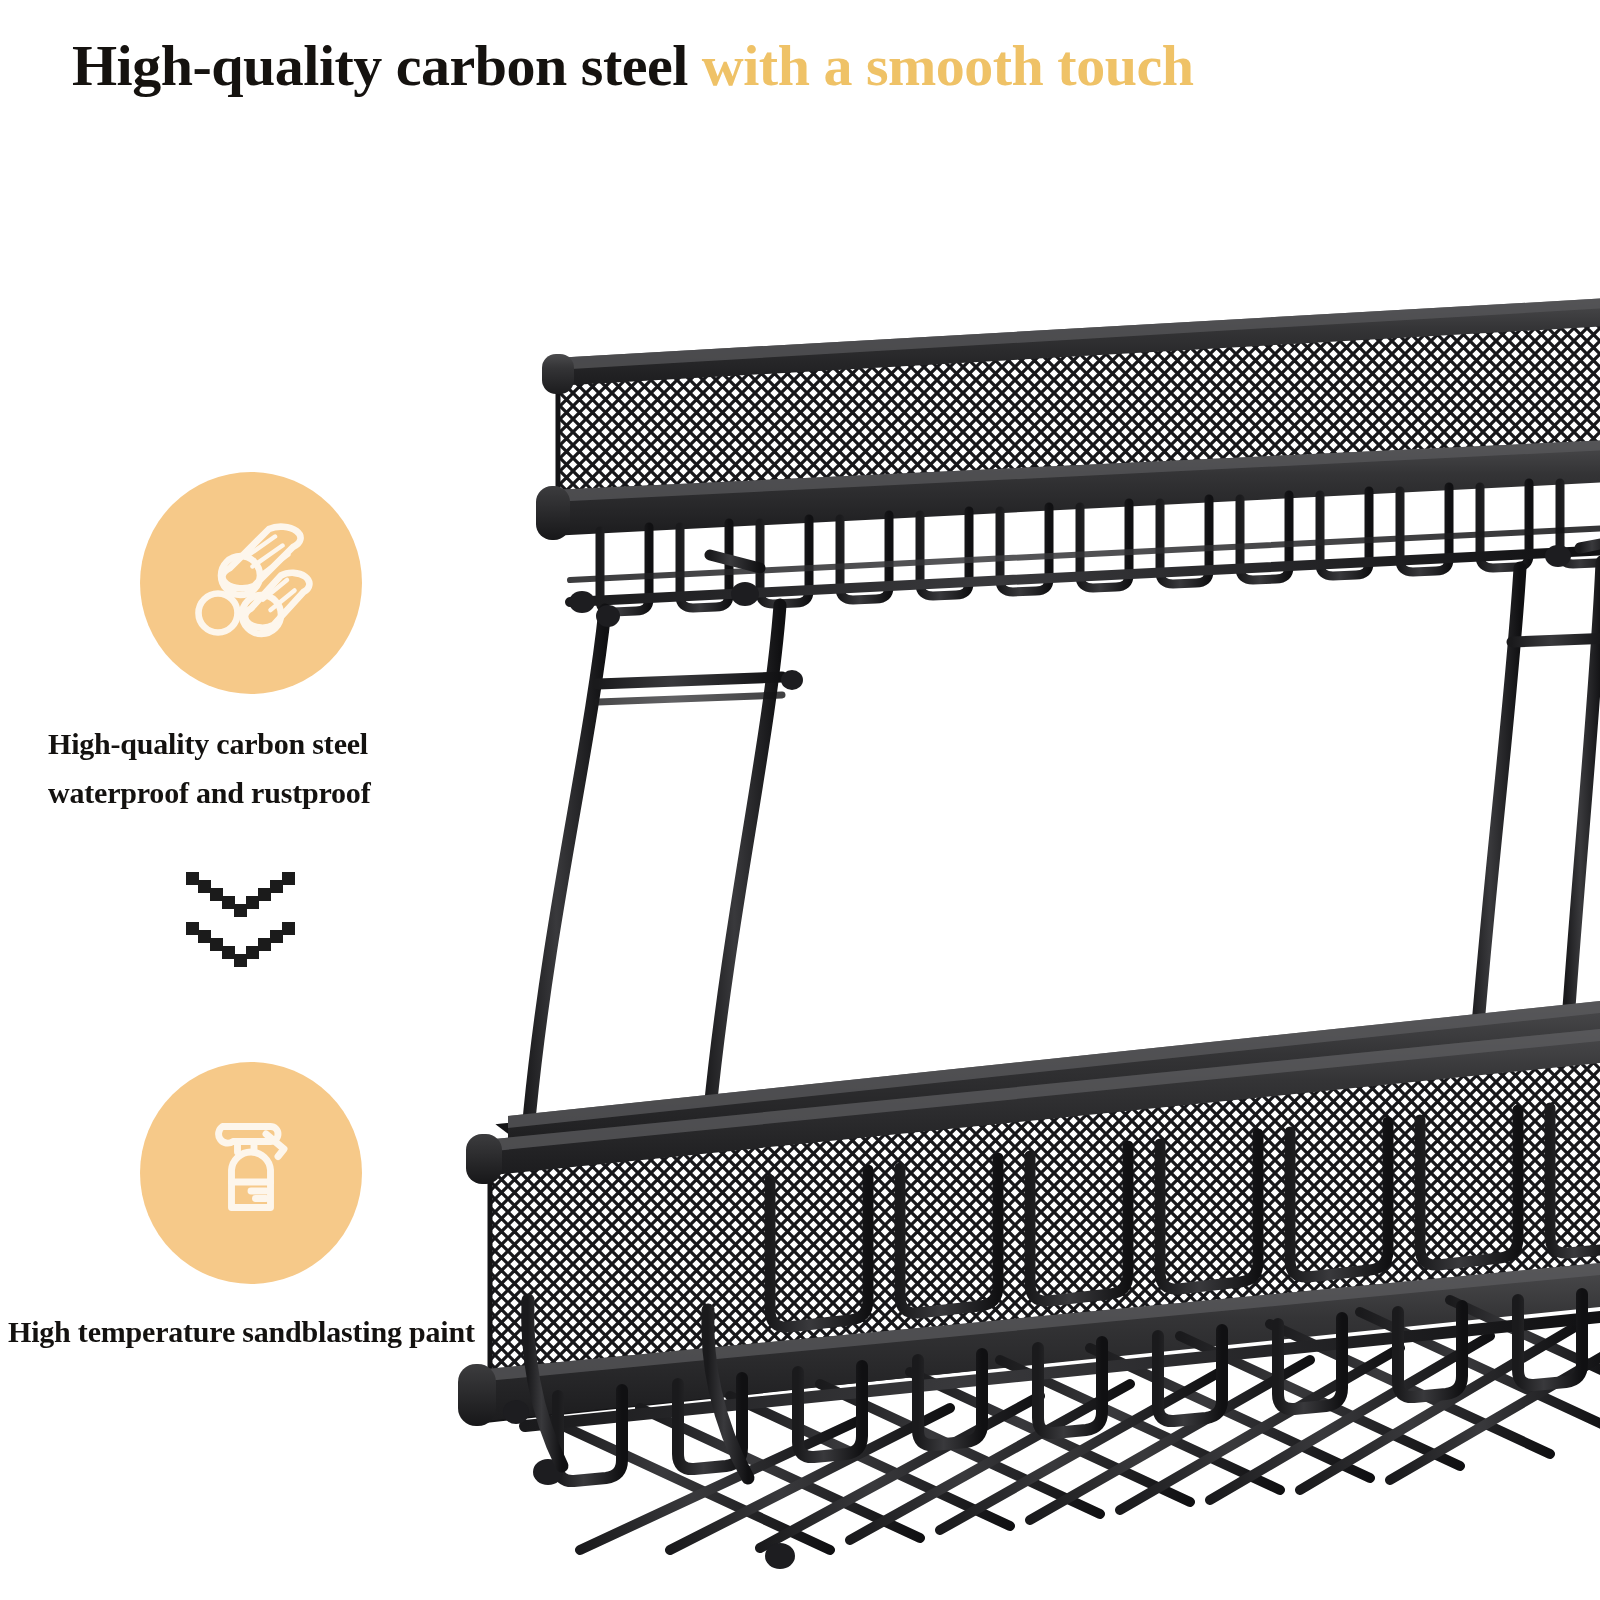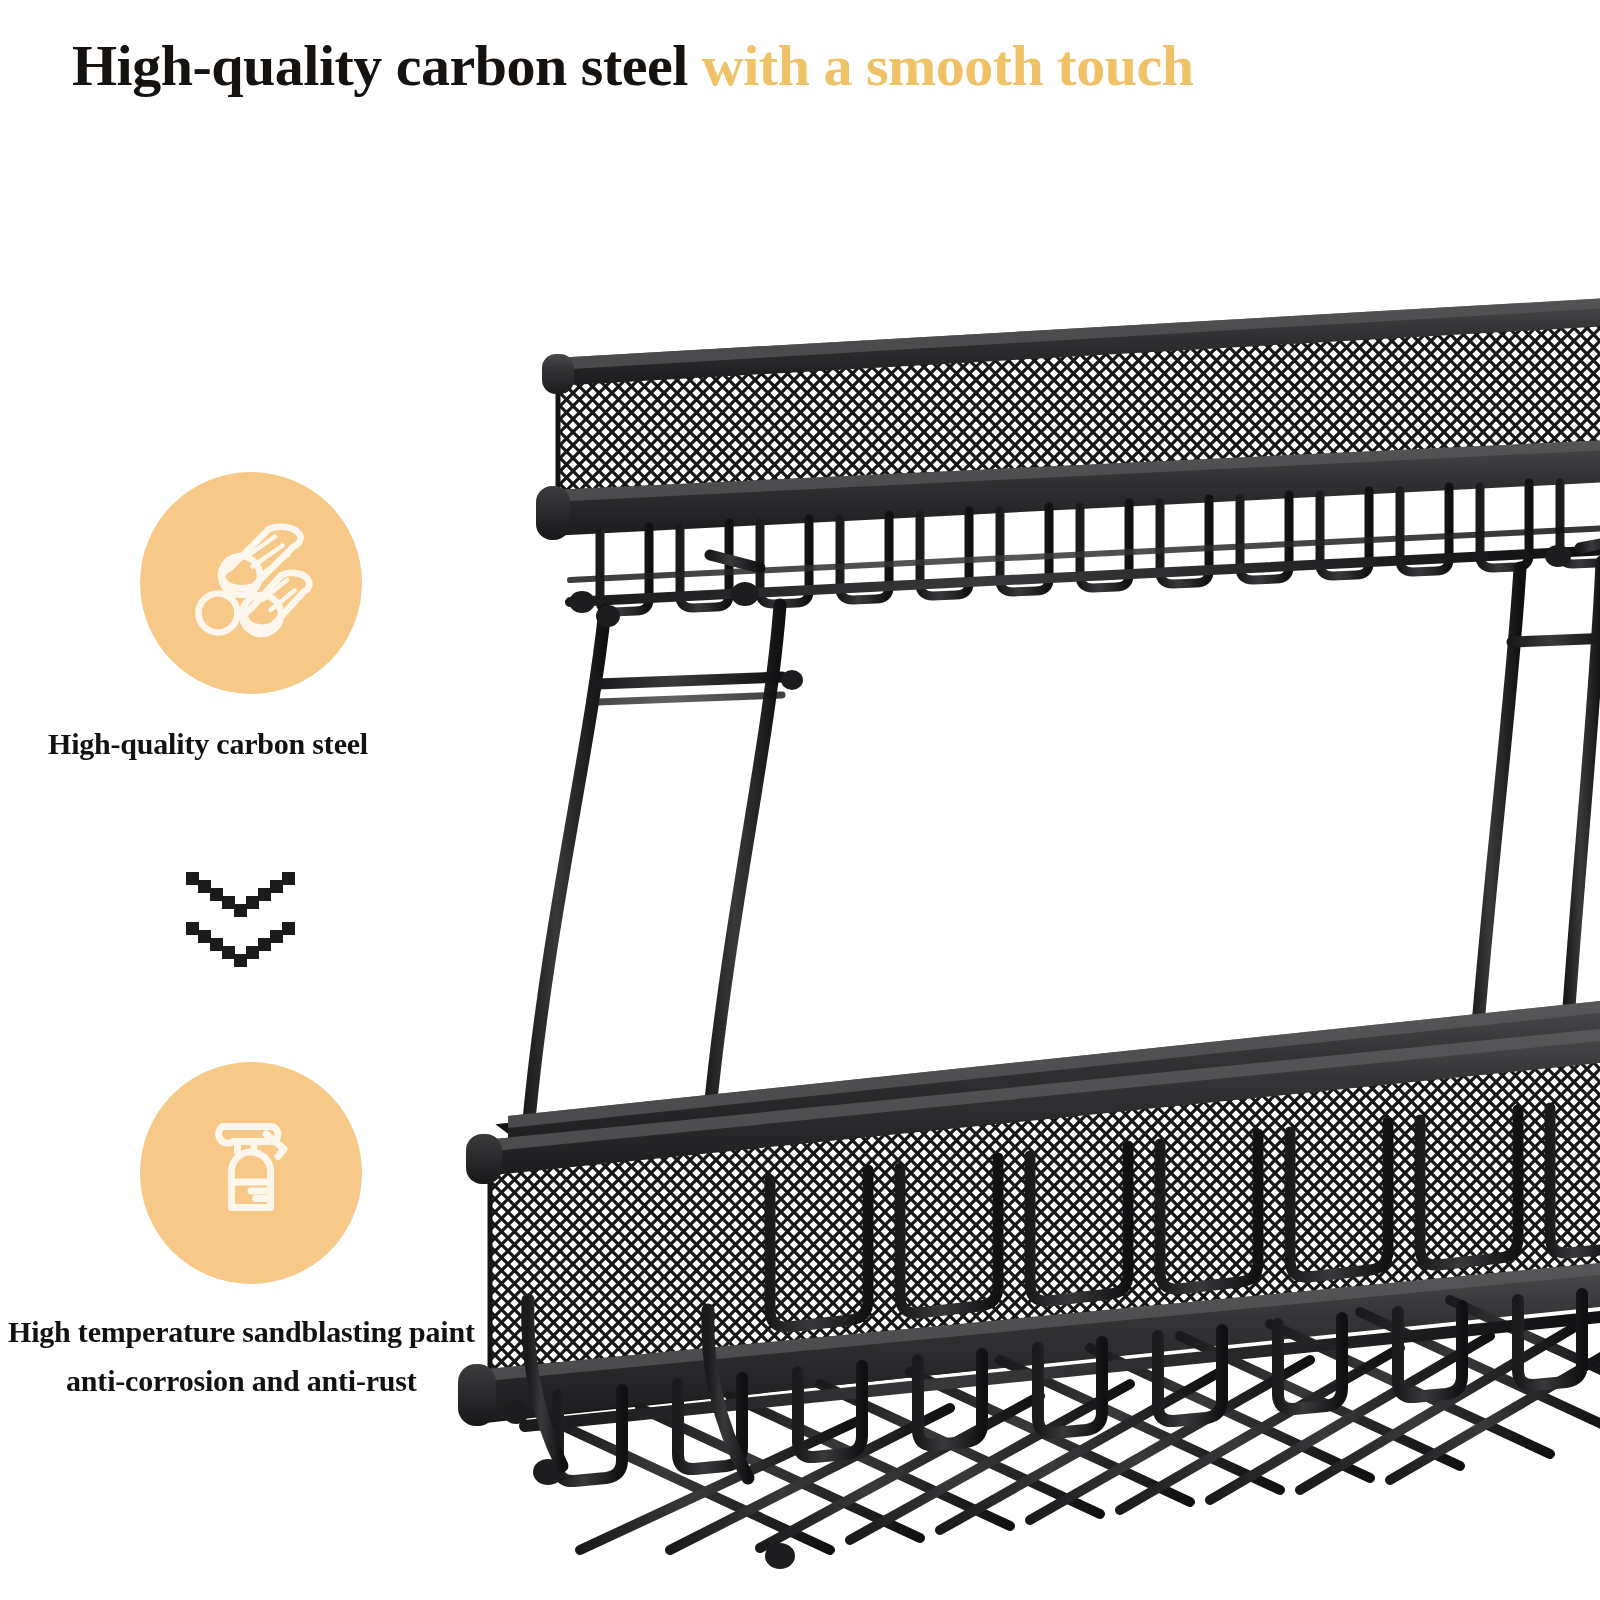--- a/index.html
+++ b/index.html
@@ -39,21 +39,21 @@
   #badge-paint{left:140px;top:1062px;}
   .badge svg{display:block;}
 
   .caption{
     position:absolute;
     font-size:30px;font-weight:bold;color:#141210;
     line-height:1.62;white-space:nowrap;
     letter-spacing:-0.2px;
   }
   #caption-steel{left:48px;top:720px;}
-  #caption-paint{left:8px;top:1308px;text-align:center;}
+  #caption-paint{left:8px;top:1308px;}
   .caption .l2{display:block;}
 
   
   #chevrons{position:absolute;left:186px;top:866px;width:120px;height:110px;}
   .chev-dot{position:absolute;width:13px;height:13px;background:#1b1b1b;}
 
   
   #product{
     position:absolute;left:430px;top:250px;
     width:1180px;height:1330px;
@@ -87,20 +87,21 @@
 
         <ellipse cx="43" cy="45" rx="13" ry="13"></ellipse>
         <ellipse cx="28" cy="70" rx="13" ry="13"></ellipse>
         <ellipse cx="57" cy="71" rx="13" ry="13"></ellipse>
       </svg>
     </span>
   </div>
 
   <div class="caption" id="caption-steel">
     <span class="l1">High-quality carbon steel</span>
+    <span class="l2">waterproof and rustproof</span>
   </div>
 
   <div id="chevrons">
 
     <div class="chev-dot" style="left:0px;top:6px;"></div>
     <div class="chev-dot" style="left:12px;top:14px;"></div>
     <div class="chev-dot" style="left:24px;top:22px;"></div>
     <div class="chev-dot" style="left:36px;top:30px;"></div>
     <div class="chev-dot" style="left:48px;top:38px;"></div>
     <div class="chev-dot" style="left:60px;top:30px;"></div>
@@ -135,21 +136,20 @@
         <path d="M37 56 L63 56"></path>
 
         <path d="M50 62 L60 62"></path>
         <path d="M53 67 L60 67"></path>
       </svg>
     </span>
   </div>
 
   <div class="caption" id="caption-paint">
     <span class="l1">High temperature sandblasting paint</span>
-    <span class="l2">anti-corrosion and anti-rust</span>
   </div>
 </div>
 
 <div id="product">
 <svg viewBox="0 0 1180 1330" xmlns="http://www.w3.org/2000/svg">
   <defs>
 
     <pattern id="mesh" width="13" height="13" patternUnits="userSpaceOnUse">
       <rect width="13" height="13" fill="#ffffff"></rect>
       <path d="M0 0 L13 13 M13 0 L0 13" stroke="#17171a" stroke-width="3.2"></path>

